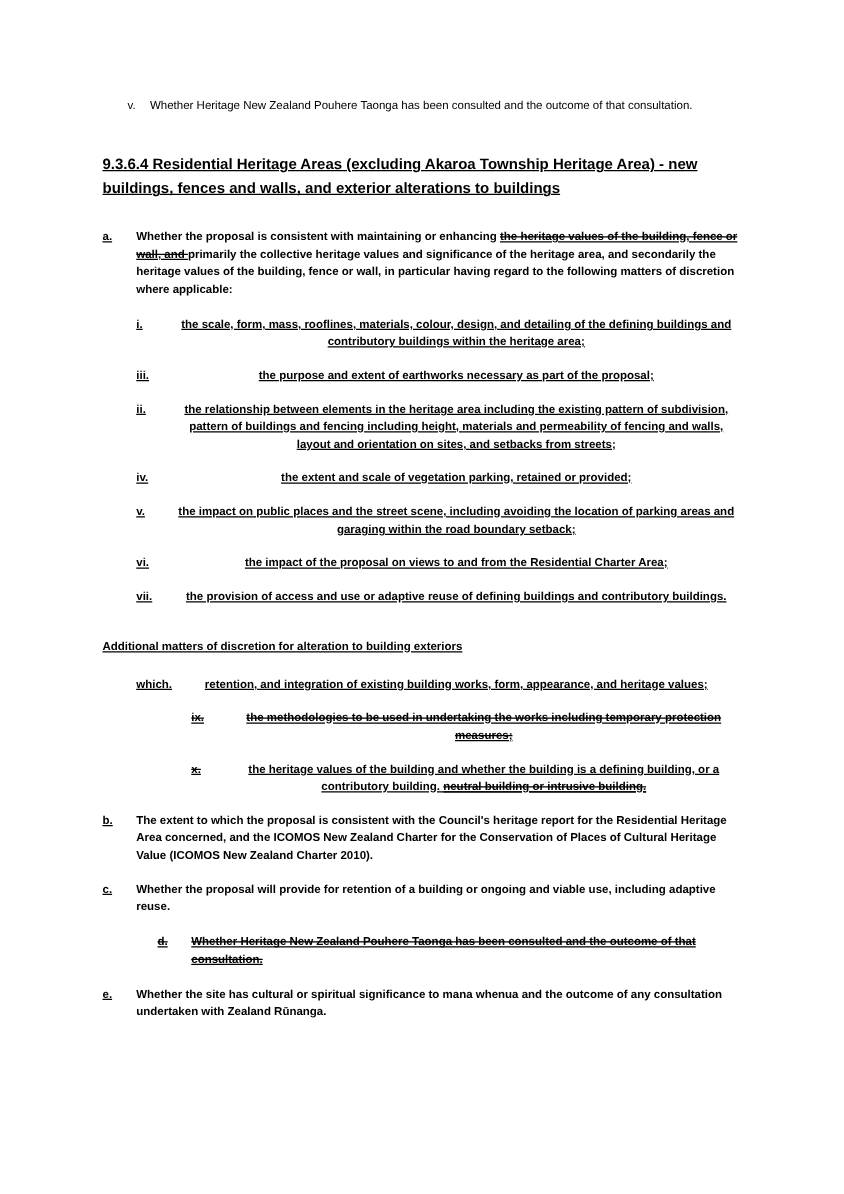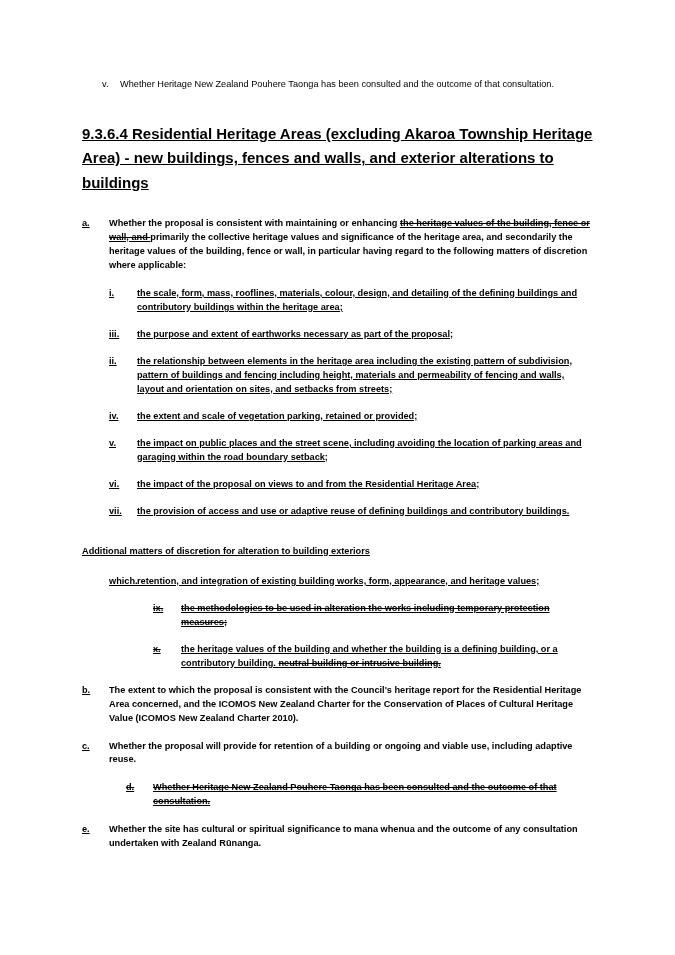--- a/index.html
+++ b/index.html
@@ -53,21 +53,21 @@
   .lvl-top .body {
     font-weight: normal;
   }
 
   
   .heading {
     font-weight: bold;
     text-decoration: underline;
     margin-top: 30px;
     margin-bottom: 22px;
-    font-size: 15px;
+    font-size: 12px;
     line-height: 1.62;
   }
 
   
   .lvl-a {
     margin-bottom: 14px;
   }
   .lvl-a .marker {
     width: 27px;
     font-weight: bold;
@@ -84,20 +84,21 @@
   .lvl-i .marker {
     width: 55px;
     padding-left: 27px;
     box-sizing: border-box;
     font-weight: bold;
     text-decoration: underline;
   }
   .lvl-i .body {
     font-weight: bold;
     text-decoration: underline;
+    text-align: center;
   }
   .strike-u {
     text-decoration: underline line-through;
   }
   
   .marker.struck {
     text-decoration: underline line-through;
     margin-left: 44px;
   }
   .row.struck .body {
@@ -145,37 +146,37 @@
     <div class="row lvl-i">
       <span class="marker">iv.</span>
       <span class="body">the extent and scale of vegetation parking, retained or provided;</span>
     </div>
     <div class="row lvl-i">
       <span class="marker">v.</span>
       <span class="body">the impact on public places and the street scene, including avoiding the location of parking areas and garaging within the road boundary setback;</span>
     </div>
     <div class="row lvl-i">
       <span class="marker">vi.</span>
-      <span class="body">the impact of the proposal on views to and from the Residential Heritage Area;</span>
+      <span class="body">the impact of the proposal on views to and from the Residential Charter Area;</span>
     </div>
     <div class="row lvl-i">
       <span class="marker">vii.</span>
       <span class="body">the provision of access and use or adaptive reuse of defining buildings and contributory buildings.</span>
     </div>
 
     <div class="subheading">Additional matters of discretion for alteration to building exteriors</div>
 
     <div class="row lvl-i">
       <span class="marker">which.</span>
       <span class="body">retention, and integration of existing building works, form, appearance, and heritage values;</span>
     </div>
 
     <div class="row lvl-i struck">
       <span class="marker struck">ix.</span>
-      <span class="body">the methodologies to be used in alteration the works including temporary protection measures;</span>
+      <span class="body">the methodologies to be used in undertaking the works including temporary protection measures;</span>
     </div>
 
     <div class="row lvl-i">
       <span class="marker struck">x.</span>
       <span class="body"><span>the heritage values of the building and whether the building is a defining building, or a contributory building. </span><span class="strike-u">neutral building or intrusive building.</span></span>
     </div>
 
     <div class="row lvl-a">
       <span class="marker">b.</span>
       <span class="body">The extent to which the proposal is consistent with the Council's heritage report for the Residential Heritage Area concerned, and the ICOMOS New Zealand Charter for the Conservation of Places of Cultural Heritage Value (ICOMOS New Zealand Charter 2010).</span>

